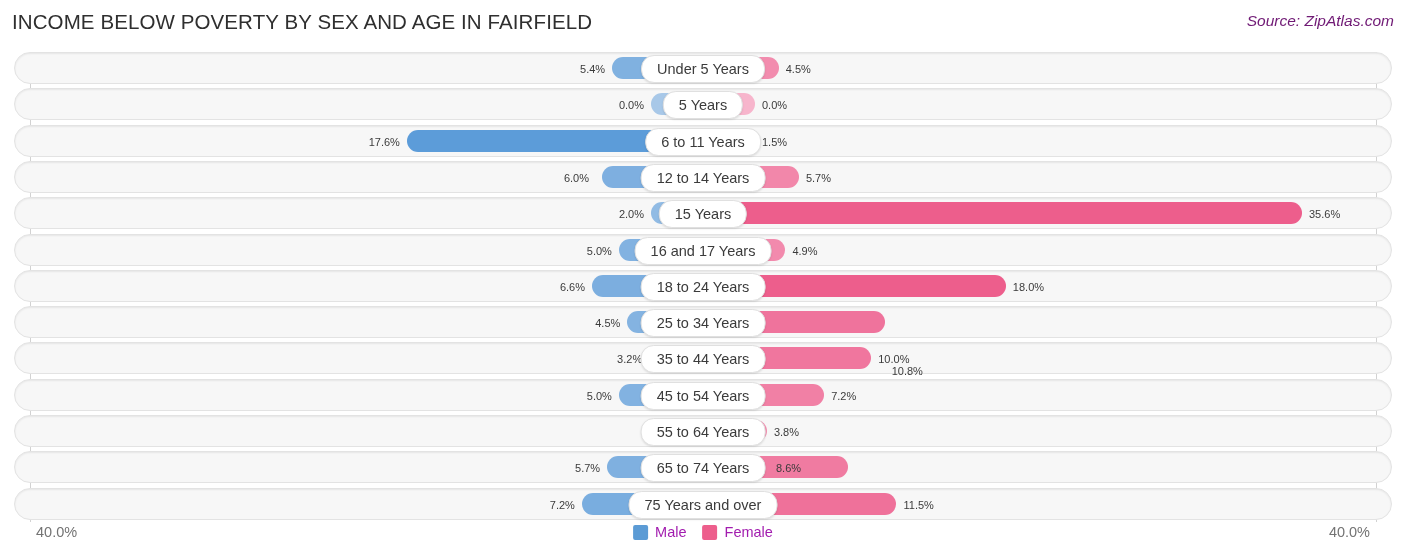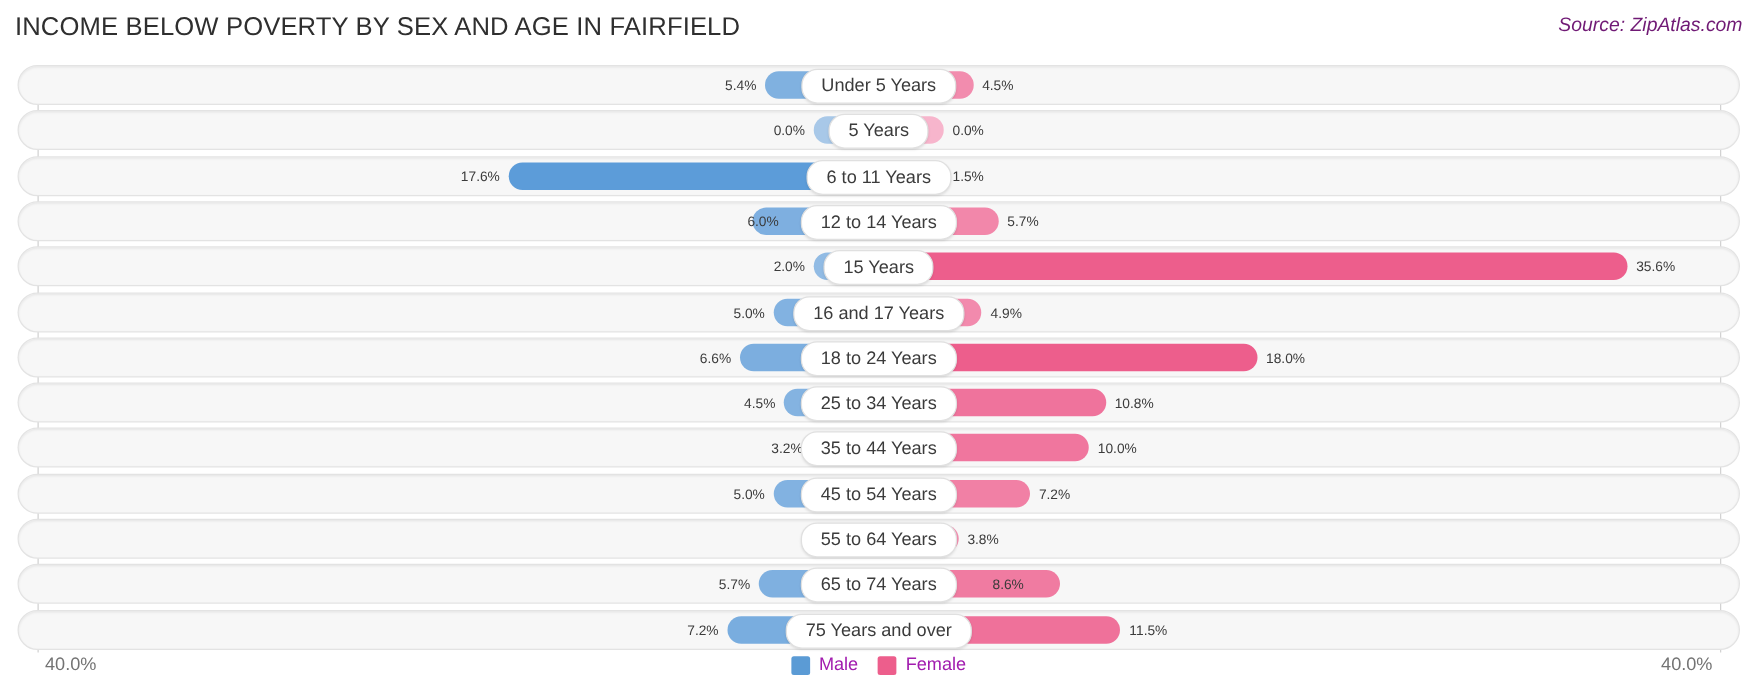--- a/index.html
+++ b/index.html
@@ -195,21 +195,21 @@
         <div class="row" style="top: 80.6px;">
           <div class="bar bar-male" style="width: 296.12px; background: rgb(92, 156, 217);"></div>
           <div class="bar bar-female" style="width: 52px; background: rgb(244, 159, 188);"></div>
           <div class="val val-male" style="margin-right: 296.12px;">17.6%</div>
           <div class="val val-female" style="margin-left: 52px;">1.5%</div>
           <div class="cat-pill">6 to 11 Years</div>
         </div>
         <div class="row" style="top: 116.9px;">
           <div class="bar bar-male" style="width: 100.95px; background: rgb(126, 175, 224);"></div>
           <div class="bar bar-female" style="width: 95.9025px; background: rgb(242, 135, 170);"></div>
-          <div class="val val-male" style="margin-right: 73px;">6.0%</div>
+          <div class="val val-male" style="margin-right: 107px;">6.0%</div>
           <div class="val val-female" style="margin-left: 95.9025px;">5.7%</div>
           <div class="cat-pill">12 to 14 Years</div>
         </div>
         <div class="row" style="top: 153.2px;">
           <div class="bar bar-male" style="width: 52px; background: rgb(145, 187, 228);"></div>
           <div class="bar bar-female" style="width: 598.97px; background: rgb(237, 94, 140);"></div>
           <div class="val val-male" style="margin-right: 52px;">2.0%</div>
           <div class="val val-female" style="margin-left: 598.97px;">35.6%</div>
           <div class="cat-pill">15 Years</div>
         </div>
@@ -224,21 +224,21 @@
           <div class="bar bar-male" style="width: 111.045px; background: rgb(124, 174, 223);"></div>
           <div class="bar bar-female" style="width: 302.85px; background: rgb(237, 94, 140);"></div>
           <div class="val val-male" style="margin-right: 111.045px;">6.6%</div>
           <div class="val val-female" style="margin-left: 302.85px;">18.0%</div>
           <div class="cat-pill">18 to 24 Years</div>
         </div>
         <div class="row" style="top: 262.1px;">
           <div class="bar bar-male" style="width: 75.7125px; background: rgb(132, 179, 225);"></div>
           <div class="bar bar-female" style="width: 181.71px; background: rgb(239, 115, 156);"></div>
           <div class="val val-male" style="margin-right: 75.7125px;">4.5%</div>
-          <div class="val val-female" style="margin-left: 181.71px;">10.8%</div>
+          <div class="val val-female" style="margin-left: 181.71px; margin-top: 48px;">10.8%</div>
           <div class="cat-pill">25 to 34 Years</div>
         </div>
         <div class="row" style="top: 298.4px;">
           <div class="bar bar-male" style="width: 53.84px; background: rgb(138, 183, 226);"></div>
           <div class="bar bar-female" style="width: 168.25px; background: rgb(240, 118, 158);"></div>
           <div class="val val-male" style="margin-right: 53.84px;">3.2%</div>
           <div class="val val-female" style="margin-left: 168.25px;">10.0%</div>
           <div class="cat-pill">35 to 44 Years</div>
         </div>
         <div class="row" style="top: 334.7px;">
@@ -252,21 +252,21 @@
           <div class="bar bar-male" style="width: 52px; background: rgb(140, 184, 227);"></div>
           <div class="bar bar-female" style="width: 63.935px; background: rgb(243, 144, 177);"></div>
           <div class="val val-male" style="">2.9%</div>
           <div class="val val-female" style="margin-left: 63.935px;">3.8%</div>
           <div class="cat-pill">55 to 64 Years</div>
         </div>
         <div class="row" style="top: 407.3px;">
           <div class="bar bar-male" style="width: 95.9025px; background: rgb(127, 176, 224);"></div>
           <div class="bar bar-female" style="width: 144.695px; background: rgb(240, 123, 161);"></div>
           <div class="val val-male" style="margin-right: 95.9025px;">5.7%</div>
-          <div class="val val-female" style="margin-left: 84px;">8.6%</div>
+          <div class="val val-female" style="margin-left: 66px;">8.6%</div>
           <div class="cat-pill">65 to 74 Years</div>
         </div>
         <div class="row" style="top: 443.6px;">
           <div class="bar bar-male" style="width: 121.14px; background: rgb(121, 173, 223);"></div>
           <div class="bar bar-female" style="width: 193.487px; background: rgb(239, 113, 154);"></div>
           <div class="val val-male" style="margin-right: 121.14px;">7.2%</div>
           <div class="val val-female" style="margin-left: 193.487px;">11.5%</div>
           <div class="cat-pill">75 Years and over</div>
         </div>
       </div>

